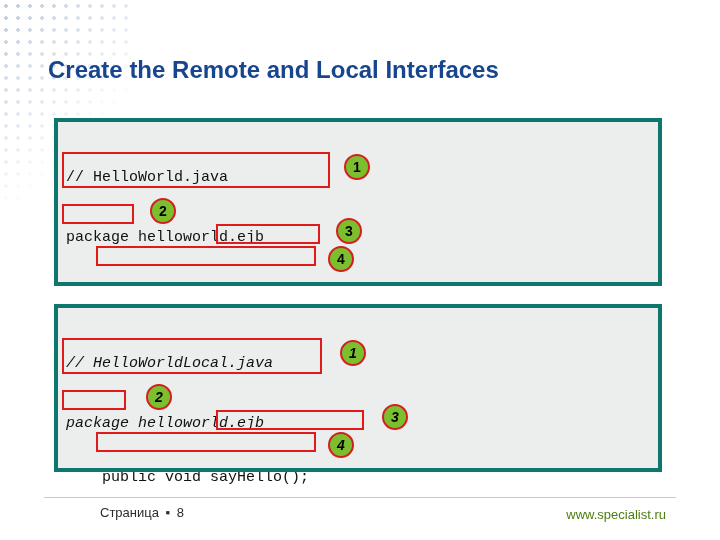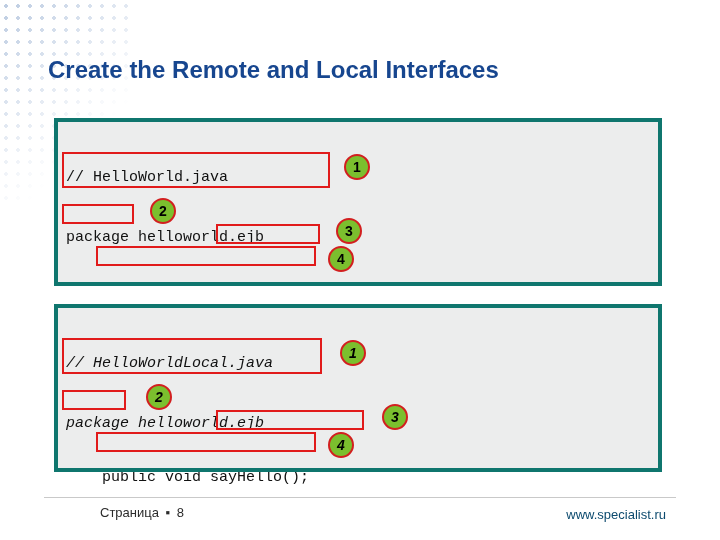--- a/index.html
+++ b/index.html
@@ -30,21 +30,21 @@
 
   
   .badge { position: absolute; width: 26px; height: 26px; border-radius: 50%;
            background: #7bbf2e; border: 2px solid #d21f1f; color: #000;
            font-family: Arial, Helvetica, sans-serif; font-weight: bold; font-size: 14px;
            display: flex; align-items: center; justify-content: center; pointer-events: none; }
 
   
   .footer-rule { position: absolute; left: 44px; right: 44px; bottom: 42px; height: 0; border-top: 1px solid #c9c9c9; }
   .page-label { position: absolute; left: 100px; bottom: 20px; font-size: 13px; color: #2b2b2b; }
-  .site-label { position: absolute; right: 54px; bottom: 18px; font-size: 13px; color: #0c4a6e; }
+  .site-label { position: absolute; right: 54px; bottom: 18px; font-size: 13px; color: #4d7c0f; }
   .bullet-sep { padding: 0 3px; }
 </style>
 </head>
 <body>
 
 <div class="slide">
   <div class="dots"></div>
 
   <div class="title">Create the Remote and Local Interfaces</div>
 

